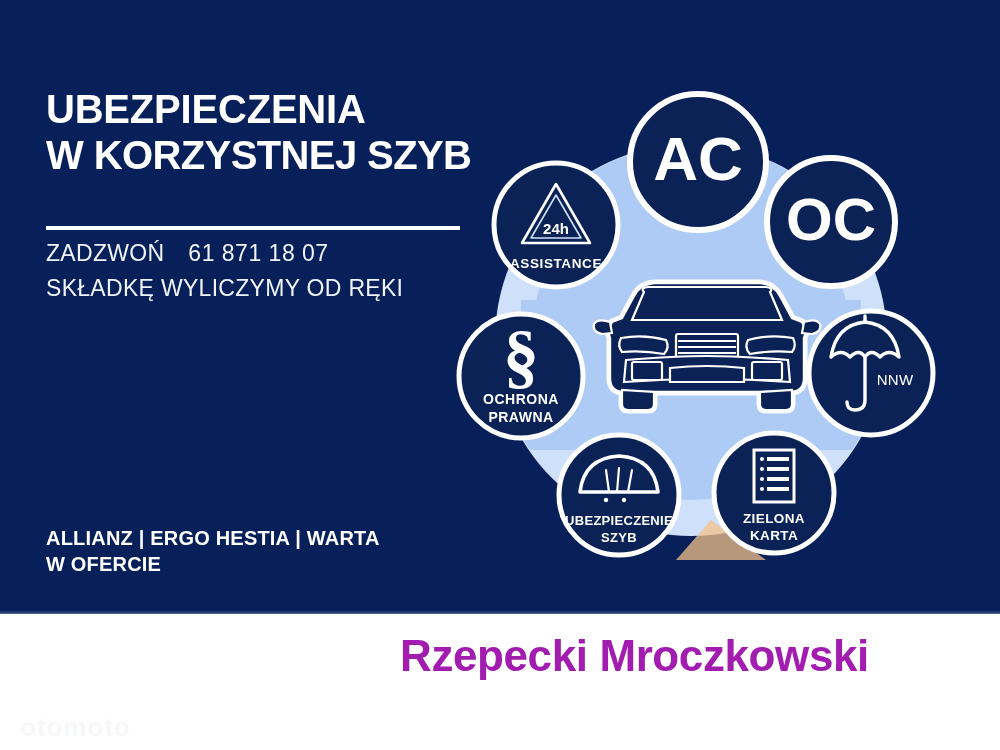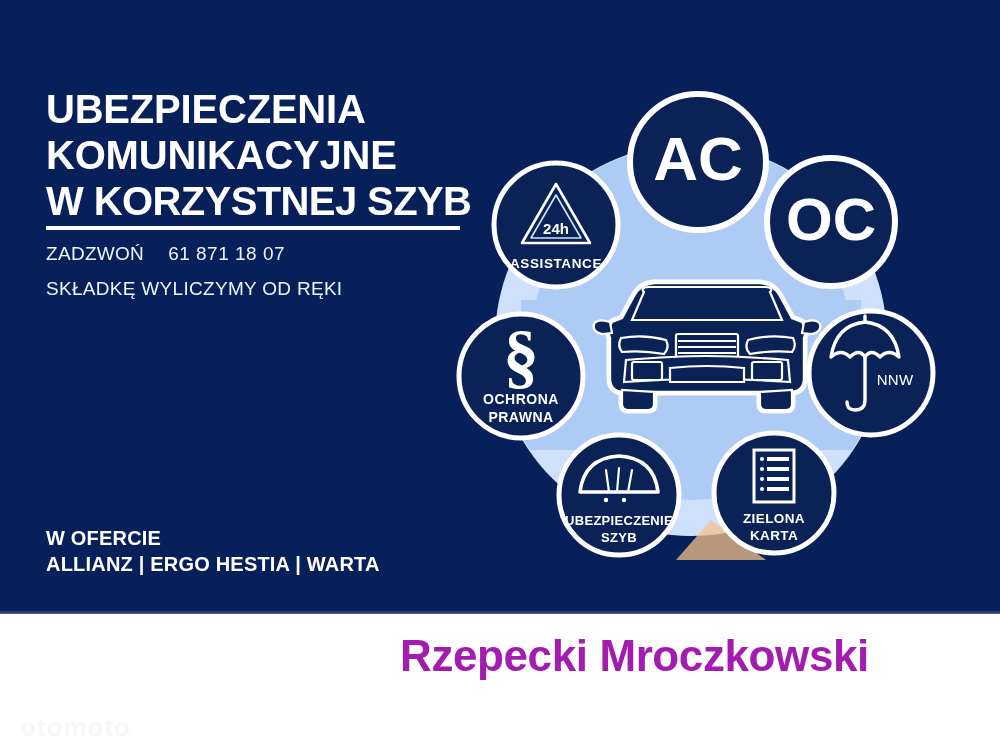--- a/index.html
+++ b/index.html
@@ -60,21 +60,21 @@
     background: #ffffff;
   }
   .subhead {
     position: absolute;
     left: 46px;
     top: 236px;
     width: 440px;
   }
   .subhead-line {
     color: #f0f3f8;
-    font-size: 19px;
+    font-size: 23px;
     line-height: 35px;
     font-weight: 400;
     letter-spacing: 0.3px;
     white-space: nowrap;
   }
   .subhead-phone {
     margin-left: 24px;
     letter-spacing: 0.5px;
   }
   
@@ -126,35 +126,34 @@
 </head>
 <body>
 
 <div id="ad-banner">
 
   <div class="navy-panel"></div>
   <div class="navy-panel-edge"></div>
 
   <div class="headline">
     <div class="headline-line">UBEZPIECZENIA</div>
-    <div class="headline-line">KOMUNIKACYJNE</div>
     <div class="headline-line l3">W KORZYSTNEJ SZYB</div>
   </div>
   <div class="headline-rule"></div>
 
   <div class="subhead">
     <div class="subhead-line">
       <span>ZADZWOŃ</span><span class="subhead-phone">61 871 18 07</span>
     </div>
     <div class="subhead-line">SKŁADKĘ WYLICZYMY OD RĘKI</div>
   </div>
 
   <div class="offer">
+    <div class="offer-line">ALLIANZ | ERGO HESTIA | WARTA</div>
     <div class="offer-line">W OFERCIE</div>
-    <div class="offer-line">ALLIANZ | ERGO HESTIA | WARTA</div>
   </div>
 
   <div class="brand">Rzepecki Mroczkowski</div>
   <div class="watermark">otomoto</div>
 
   <div class="graphic">
     <svg width="500" height="520" viewBox="480 80 500 520" xmlns="http://www.w3.org/2000/svg">
       <defs>
         <clipPath id="clip-ring">
           <circle cx="715" cy="340" r="195"></circle>

